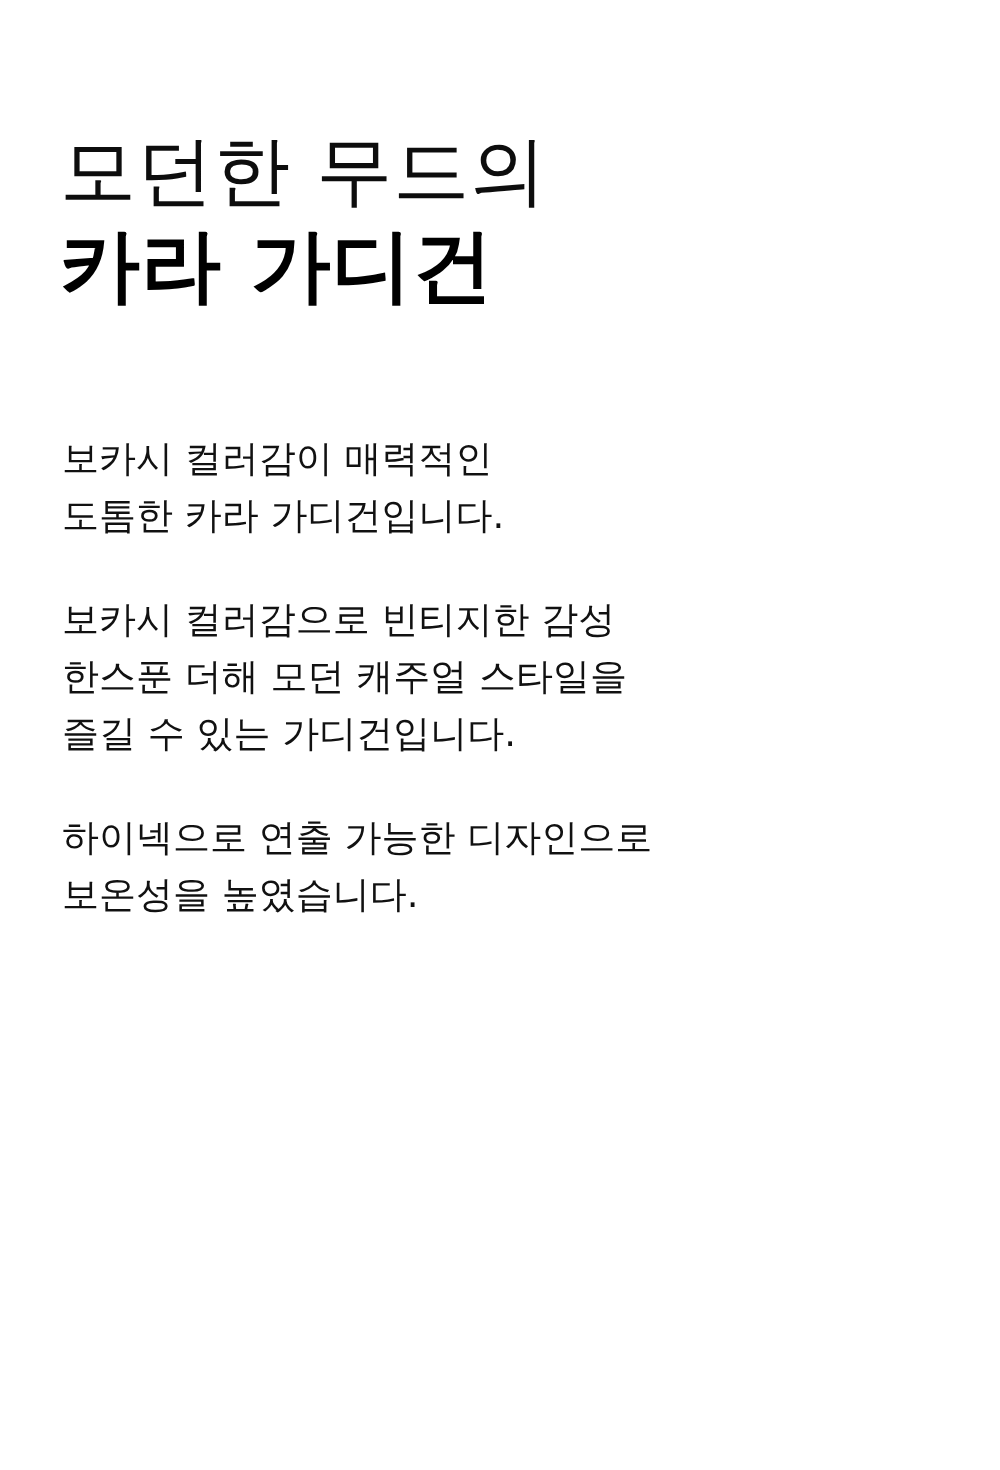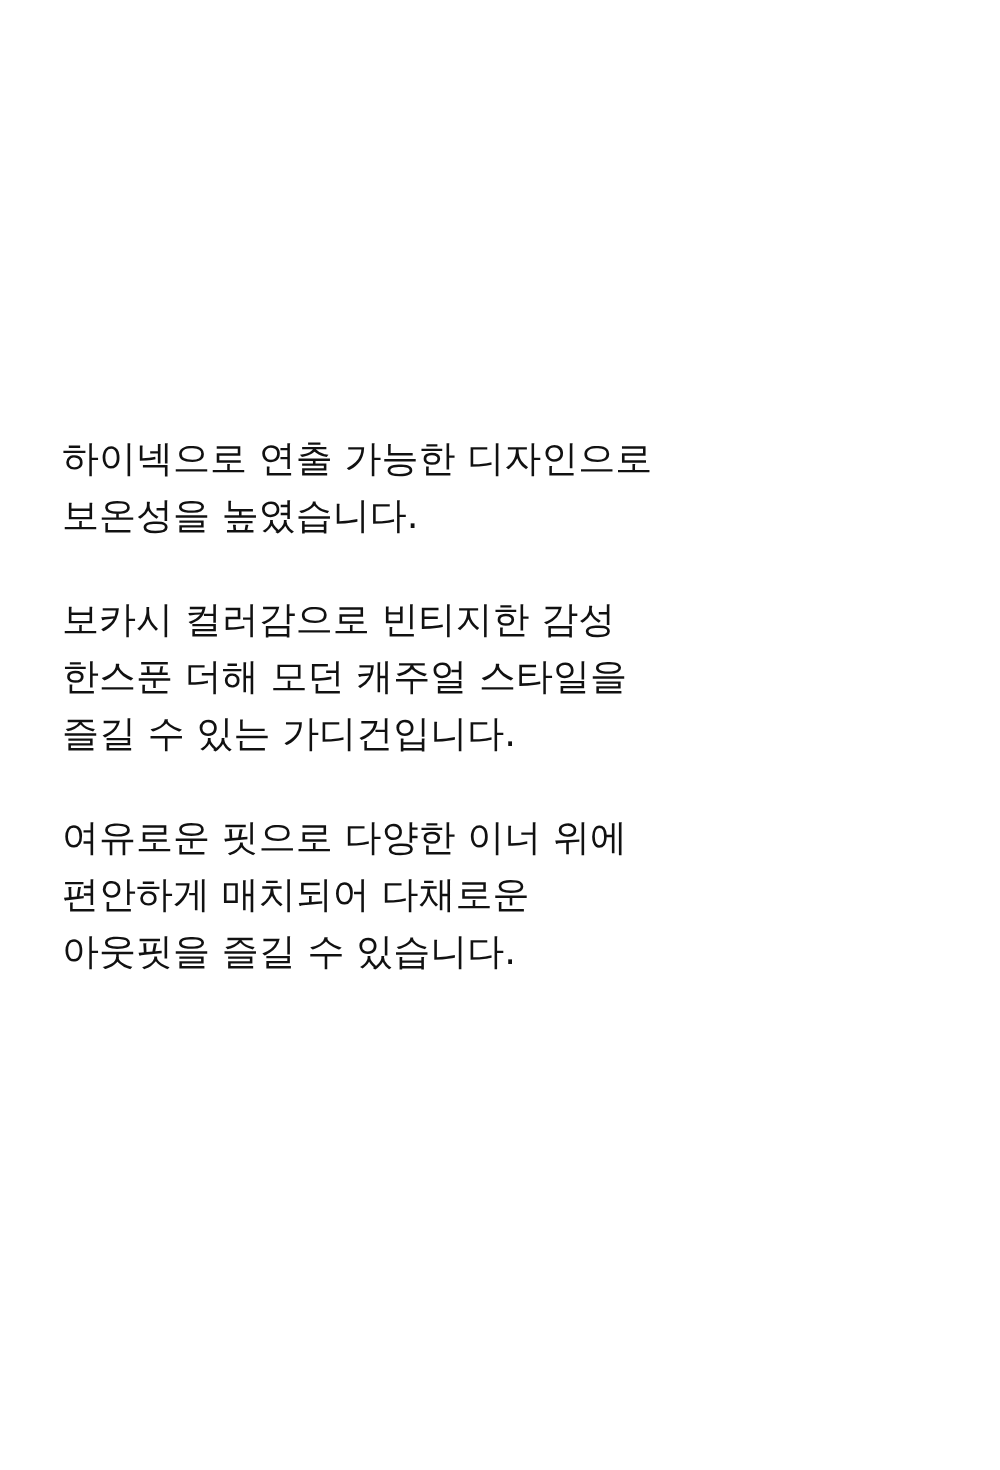--- a/index.html
+++ b/index.html
@@ -71,25 +71,28 @@
 
   .para:last-child {
     margin-bottom: 0;
   }
 </style>
 </head>
 <body>
 
 <div class="page">
 
+  <div class="heading-block">
+    <div class="heading-line-1">모던한 무드의</div>
+    <div class="heading-line-2">카라 가디건</div>
+  </div>
 
   <div class="body-block">
-    <p class="para">하이넥으로 연출 가능한 디자인으로
-보온성을 높였습니다.</p>
+    <p class="para">보카시 컬러감이 매력적인
+도톰한 카라 가디건입니다.</p>
     <p class="para">보카시 컬러감으로 빈티지한 감성
 한스푼 더해 모던 캐주얼 스타일을
 즐길 수 있는 가디건입니다.</p>
-    <p class="para">여유로운 핏으로 다양한 이너 위에
-편안하게 매치되어 다채로운
-아웃핏을 즐길 수 있습니다.</p>
+    <p class="para">하이넥으로 연출 가능한 디자인으로
+보온성을 높였습니다.</p>
   </div>
 
 </div>
 
 </body></html>

